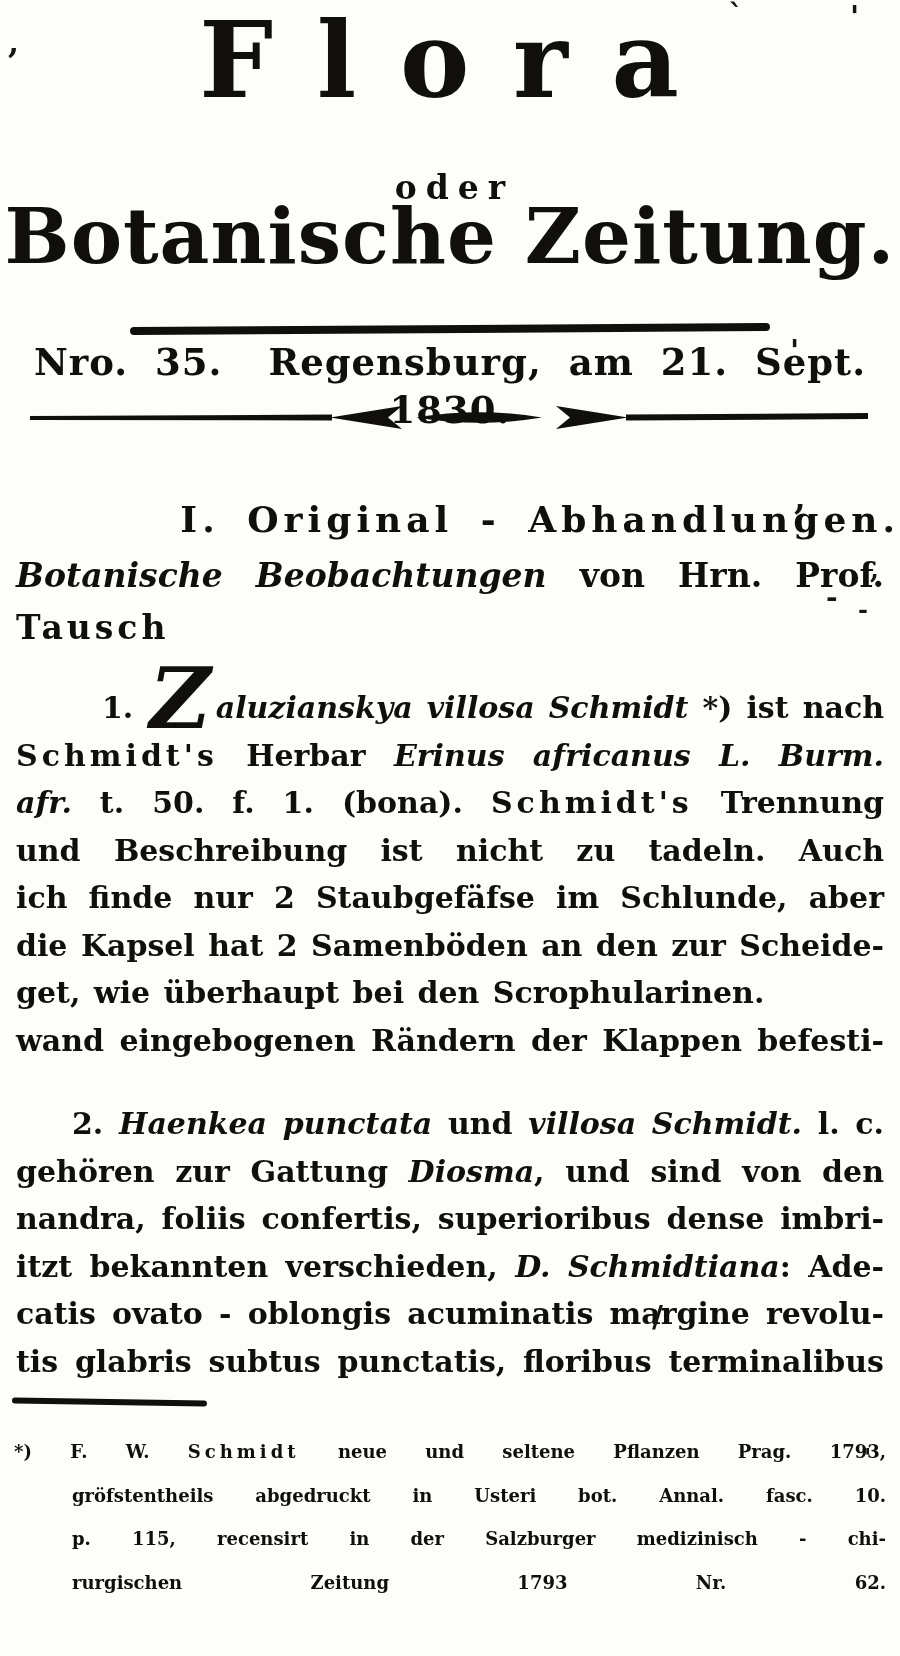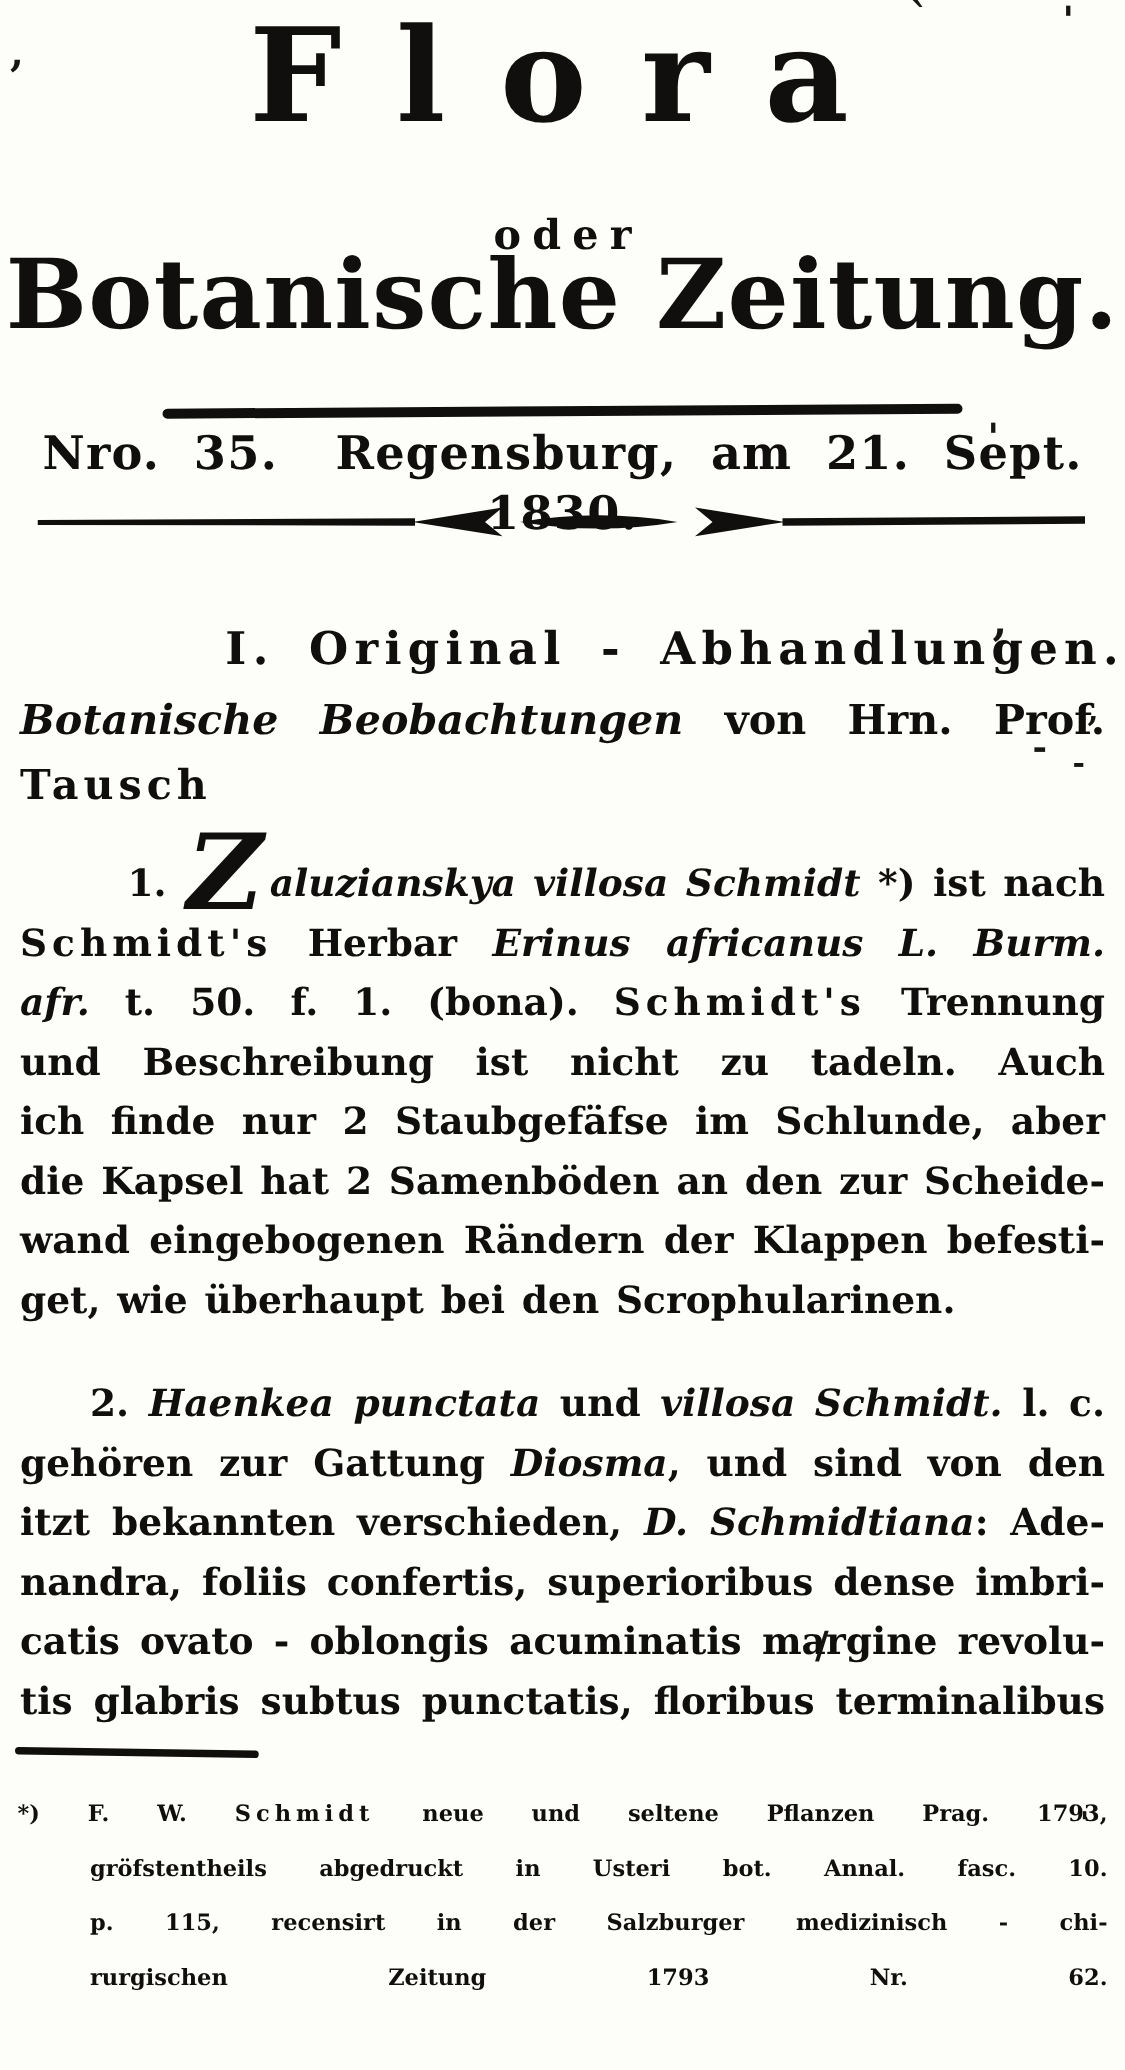--- a/index.html
+++ b/index.html
@@ -104,28 +104,28 @@
       <div class="byline-line"><span class="seg seg-i">Botanische Beobachtungen</span><span class="seg "> von Hrn. Prof. </span><span class="seg seg-sp">Tausch</span></div>
     </div>
 
   <div class="para para-1">
       <div class="body-line" style="padding-left: 86px;"><span class="seg ">1. </span><span class="seg seg-drop">Z</span><span class="seg seg-i">aluzianskya villosa Schmidt</span><span class="seg "> *) ist nach</span></div>
       <div class="body-line"><span class="seg seg-sp">Schmidt's</span><span class="seg "> Herbar </span><span class="seg seg-i">Erinus africanus L. Burm.</span></div>
       <div class="body-line"><span class="seg seg-i">afr.</span><span class="seg "> t. 50. f. 1. (bona). </span><span class="seg seg-sp">Schmidt's</span><span class="seg "> Trennung</span></div>
       <div class="body-line"><span class="seg ">und Beschreibung ist nicht zu tadeln. Auch</span></div>
       <div class="body-line"><span class="seg ">ich finde nur 2 Staubgefäfse im Schlunde, aber</span></div>
       <div class="body-line"><span class="seg ">die Kapsel hat 2 Samenböden an den zur Scheide-</span></div>
+      <div class="body-line line-last"><span class="seg ">get, wie überhaupt bei den Scrophularinen.</span></div>
       <div class="body-line"><span class="seg ">wand eingebogenen Rändern der Klappen befesti-</span></div>
-      <div class="body-line line-last"><span class="seg ">get, wie überhaupt bei den Scrophularinen.</span></div>
     </div>
   <div class="para para-2">
       <div class="body-line" style="padding-left: 56px;"><span class="seg ">2. </span><span class="seg seg-i">Haenkea punctata</span><span class="seg "> und </span><span class="seg seg-i">villosa Schmidt.</span><span class="seg "> l. c.</span></div>
       <div class="body-line"><span class="seg ">gehören zur Gattung </span><span class="seg seg-i">Diosma</span><span class="seg ">, und sind von den</span></div>
+      <div class="body-line"><span class="seg ">nandra, foliis confertis, superioribus dense imbri-</span></div>
       <div class="body-line"><span class="seg ">itzt bekannten verschieden, </span><span class="seg seg-i">D. Schmidtiana</span><span class="seg ">: Ade-</span></div>
-      <div class="body-line"><span class="seg ">nandra, foliis confertis, superioribus dense imbri-</span></div>
       <div class="body-line"><span class="seg ">catis ovato - oblongis acuminatis margine revolu-</span></div>
       <div class="body-line"><span class="seg ">tis glabris subtus punctatis, floribus terminalibus</span></div>
     </div>
 
   <div class="rule-foot"></div>
   <div class="footnote">
       <div class="foot-line"><span class="seg ">*) F. W. </span><span class="seg seg-sp">Schmidt</span><span class="seg "> neue und seltene Pflanzen Prag. 1793,</span></div>
       <div class="foot-line" style="padding-left: 58px;"><span class="seg ">gröfstentheils abgedruckt in Usteri bot. Annal. fasc. 10.</span></div>
       <div class="foot-line" style="padding-left: 58px;"><span class="seg ">p. 115, recensirt in der Salzburger medizinisch - chi-</span></div>
       <div class="foot-line line-last" style="padding-left: 58px;"><span class="seg ">rurgischen Zeitung 1793  Nr. 62.</span></div>

